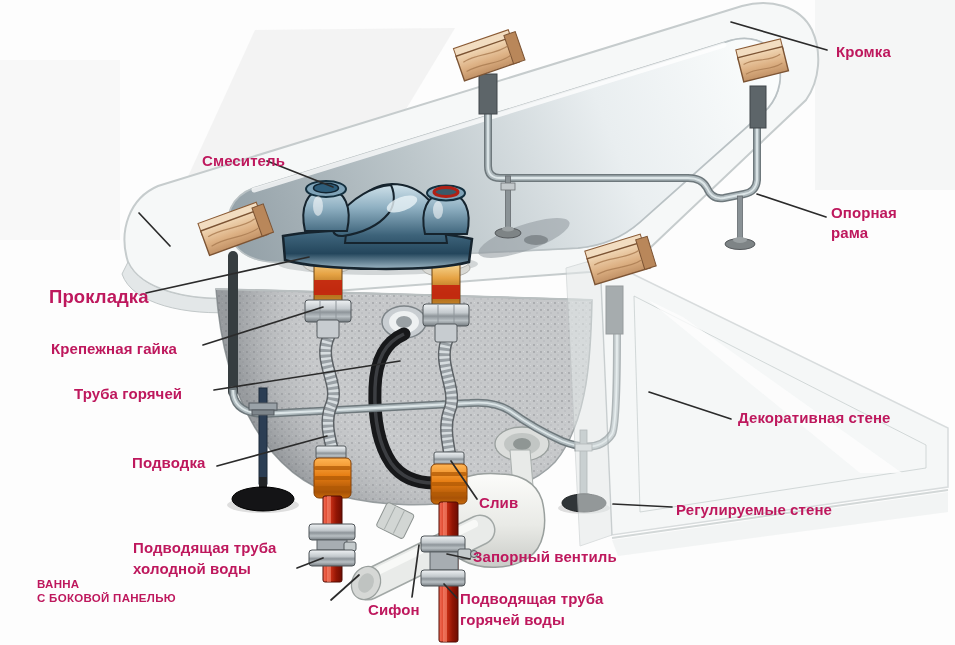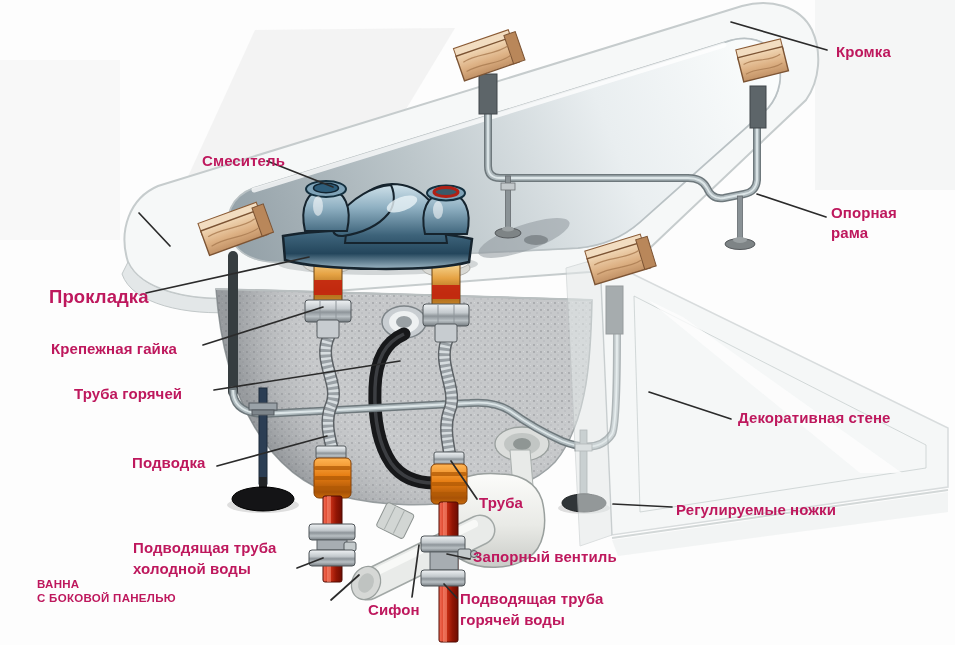--- a/index.html
+++ b/index.html
@@ -349,22 +349,22 @@
 
   <div class="lbl" id="lbl-mixer">Смеситель</div>
   <div class="lbl" id="lbl-edge">Кромка</div>
   <div class="lbl" id="lbl-support-frame">Опорная
 рама</div>
   <div class="lbl" id="lbl-gasket">Прокладка</div>
   <div class="lbl" id="lbl-mounting-nut">Крепежная гайка</div>
   <div class="lbl" id="lbl-overflow-pipe">Труба горячей</div>
   <div class="lbl" id="lbl-decor-panel">Декоративная стене</div>
   <div class="lbl" id="lbl-supply-hose">Подводка</div>
-  <div class="lbl" id="lbl-drain">Труба</div>
-  <div class="lbl" id="lbl-adjustable-feet">Регулируемые ножки</div>
+  <div class="lbl" id="lbl-drain">Слив</div>
+  <div class="lbl" id="lbl-adjustable-feet">Регулируемые стене</div>
   <div class="lbl" id="lbl-cold-supply">Подводящая труба
 холодной воды</div>
   <div class="lbl" id="lbl-bath-caption">ВАННА
 С БОКОВОЙ ПАНЕЛЬЮ</div>
   <div class="lbl" id="lbl-shutoff-valve">Запорный вентиль</div>
   <div class="lbl" id="lbl-siphon">Сифон</div>
   <div class="lbl" id="lbl-hot-supply">Подводящая труба
 горячей воды</div>
 </div>
 

